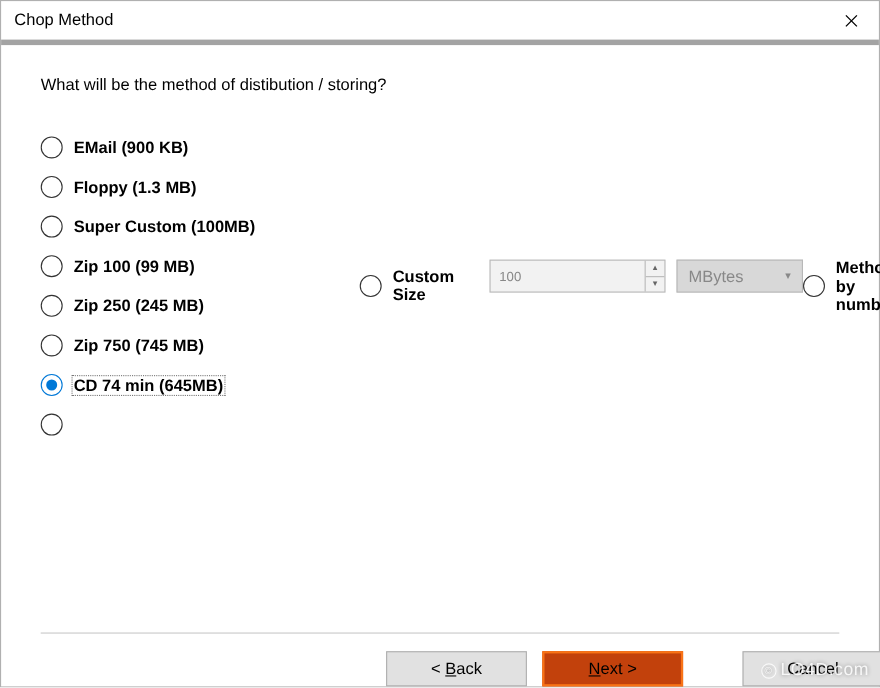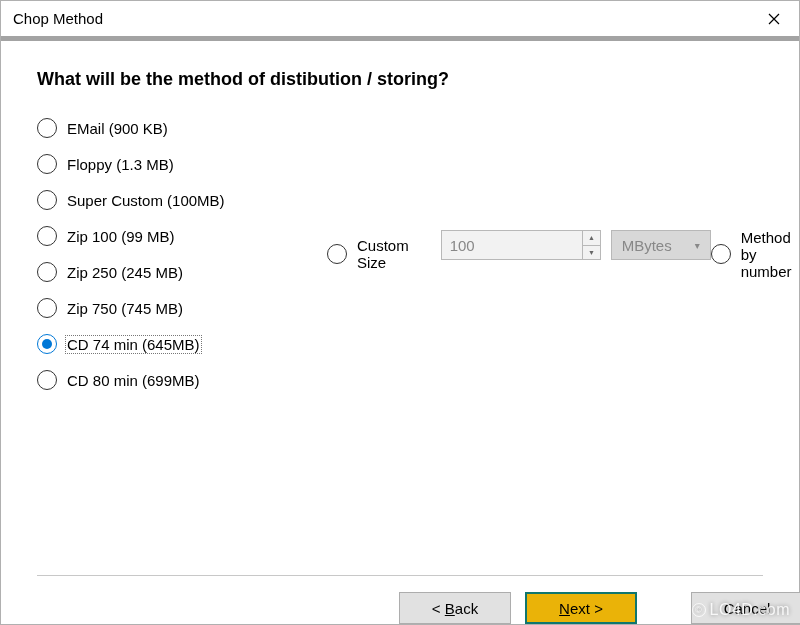--- a/index.html
+++ b/index.html
@@ -42,23 +42,22 @@
     font-size: 14px;
     cursor: pointer;
   }
   .content {
     flex: 1;
     padding: 28px 36px 0 36px;
     display: flex;
     flex-direction: column;
   }
   .heading {
-    font-size: 18px;
-    margin-bottom: 28px;
-    font-weight: bold;
+    font-size: 15px;
+    margin-bottom: 38px;
   }
   .cols {
     display: flex;
     gap: 50px;
   }
   .left-col {
     display: flex;
     flex-direction: column;
     gap: 16px;
     min-width: 240px;
@@ -66,20 +65,21 @@
   .right-col {
     display: flex;
     flex-direction: row;
     padding-top: 0;
   }
   .radio-row {
     display: flex;
     align-items: center;
     gap: 8px;
     cursor: pointer;
+    font-weight: bold;
   }
   .radio {
     width: 20px;
     height: 20px;
     border: 1.5px solid #333;
     border-radius: 50%;
     display: inline-flex;
     align-items: center;
     justify-content: center;
     flex-shrink: 0;
@@ -113,21 +113,21 @@
     display: flex;
     width: 160px;
     height: 30px;
     border: 1px solid #b8b8b8;
     background: #f2f2f2;
   }
   .spinner input {
     border: none;
     background: transparent;
     padding: 0 8px;
-    font-size: 15px;
+    font-size: 12px;
     color: #888;
     width: 100%;
     outline: none;
   }
   .spinner-btns {
     width: 20px;
     display: flex;
     flex-direction: column;
     border-left: 1px solid #b8b8b8;
   }
@@ -135,21 +135,21 @@
     flex: 1;
     display: flex;
     align-items: center;
     justify-content: center;
     font-size: 7px;
     color: #666;
     cursor: pointer;
   }
   .spinner-btns div:first-child { border-bottom: 1px solid #b8b8b8; }
   .combo {
-    width: 100px;
+    width: 115px;
     height: 30px;
     border: 1px solid #b8b8b8;
     background: #d8d8d8;
     display: flex;
     align-items: center;
     justify-content: space-between;
     padding: 0 10px;
     color: #888;
     font-size: 15px;
     cursor: pointer;
@@ -165,33 +165,33 @@
     background: #c8c8c8;
   }
   .buttons {
     display: flex;
     justify-content: flex-end;
     gap: 14px;
     padding: 16px 36px 0 36px;
     position: relative;
   }
   .btn {
-    width: 112px;
+    width: 128px;
     height: 32px;
     border: 1px solid #adadad;
     background: #e1e1e1;
     display: flex;
     align-items: center;
     justify-content: center;
     font-size: 15px;
     cursor: pointer;
   }
   .btn.primary {
-    border: 2px solid #0f766e;
-    background: #eab308;
+    border: 2px solid #f97316;
+    background: #c2410c;
   }
   .btn.cancel {
     position: relative;
     right: -40px;
   }
   .mnemonic { text-decoration: underline; }
   .watermark {
     position: absolute;
     bottom: 6px;
     right: 10px;
@@ -258,21 +258,20 @@
             <span class="radio-label">Zip 750 (745 MB)</span>
           </div>
           <div class="radio-row">
             <span class="radio checked">
               <span class="dot"></span>
             </span>
             <span class="radio-label focused">CD 74 min (645MB)</span>
           </div>
           <div class="radio-row">
             <span class="radio"></span>
-            <span class="radio-label">CD 80 min (699MB)</span>
           </div>
         </div>
 
       <div class="right-col">
         <div class="radio-row">
           <span class="radio"></span>
           <span class="radio-label">Custom Size</span>
         </div>
         <div class="spinner-row">
           <div class="spinner">

